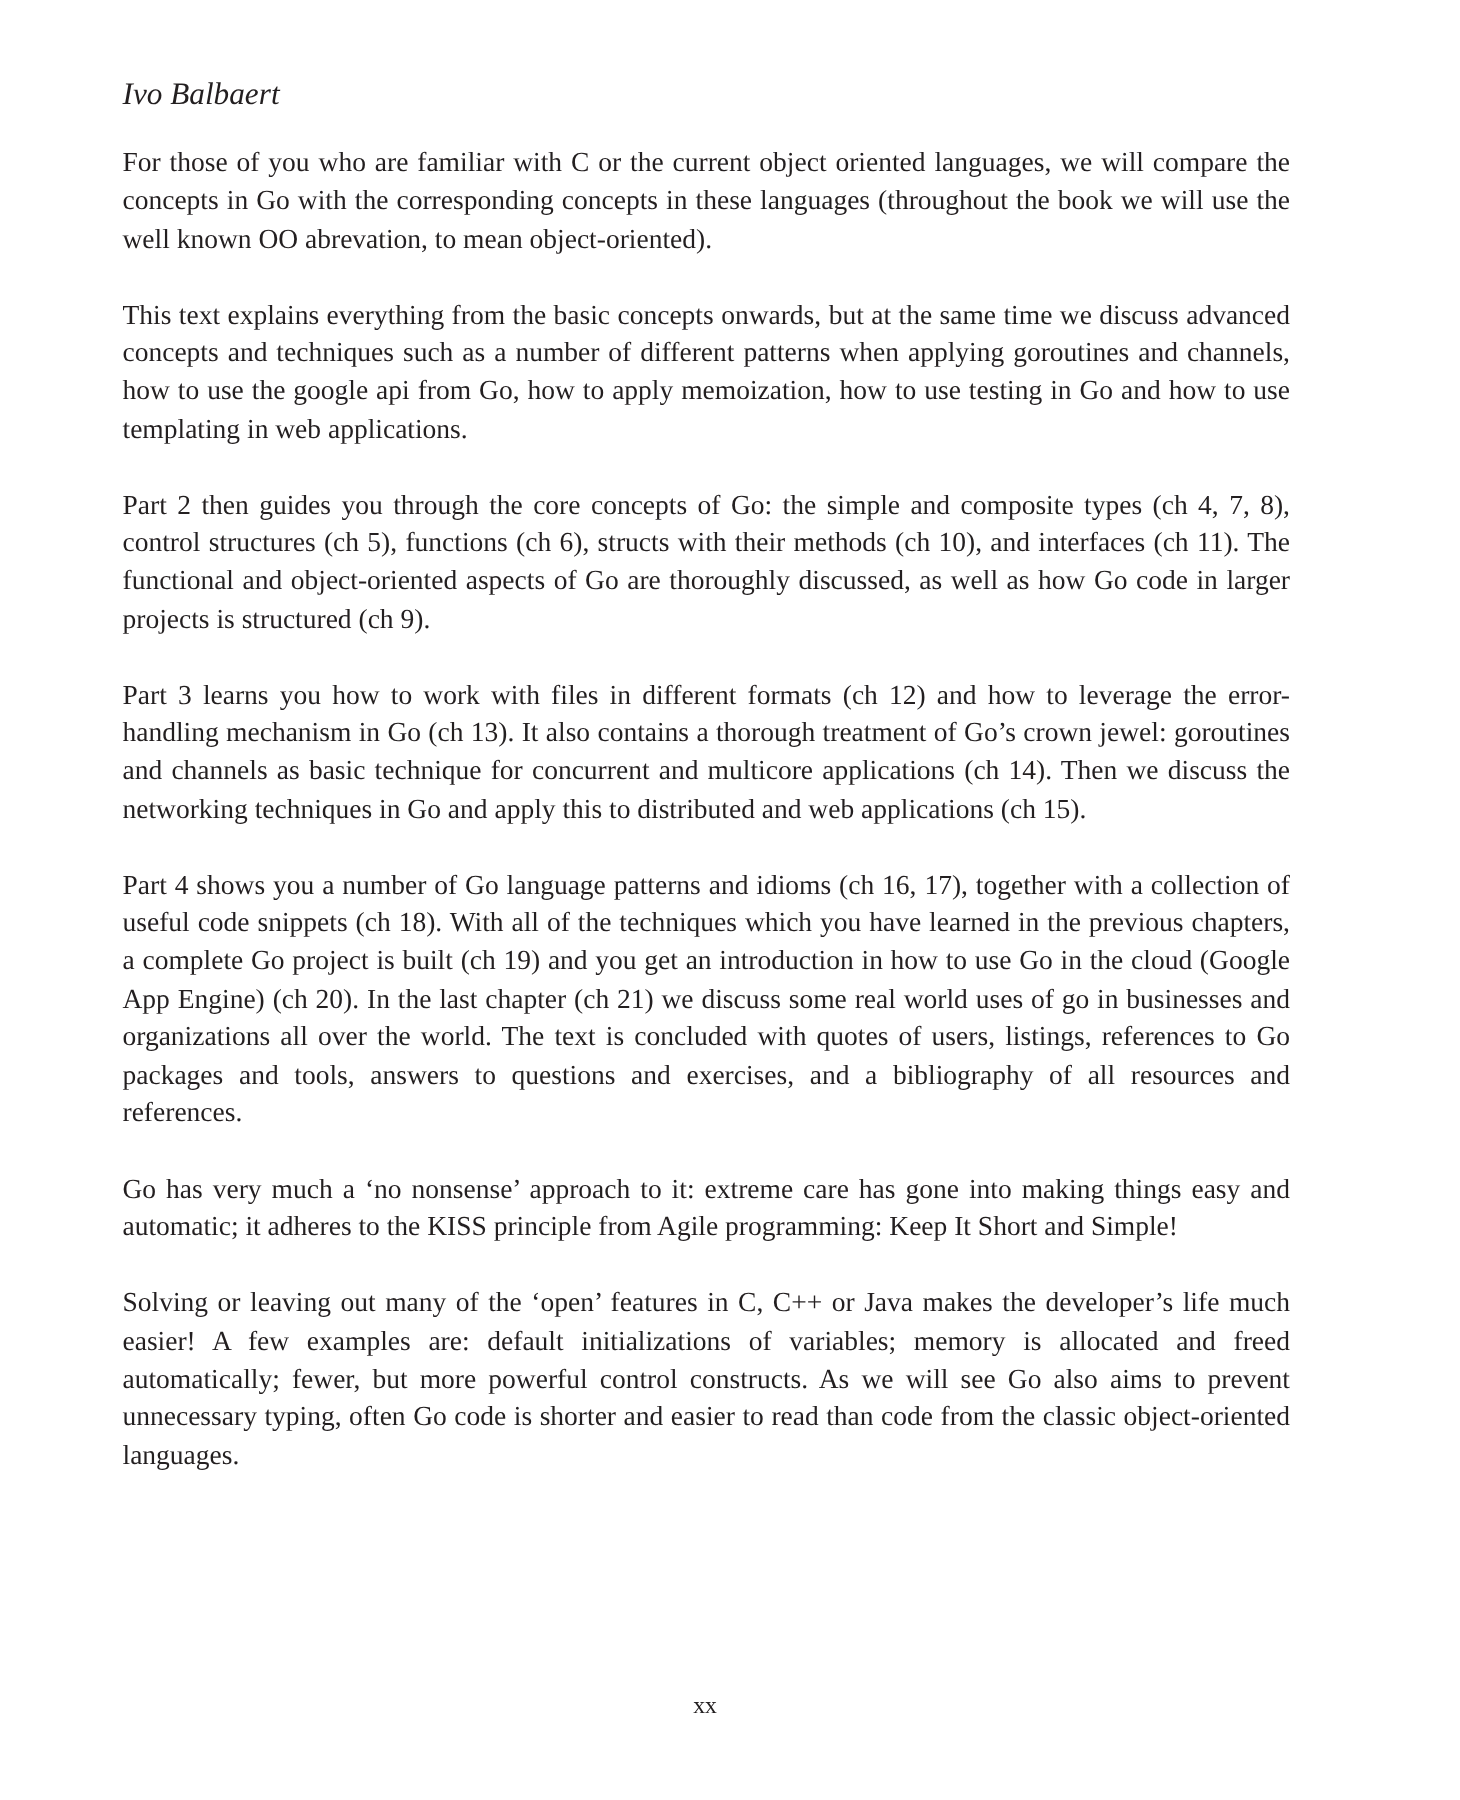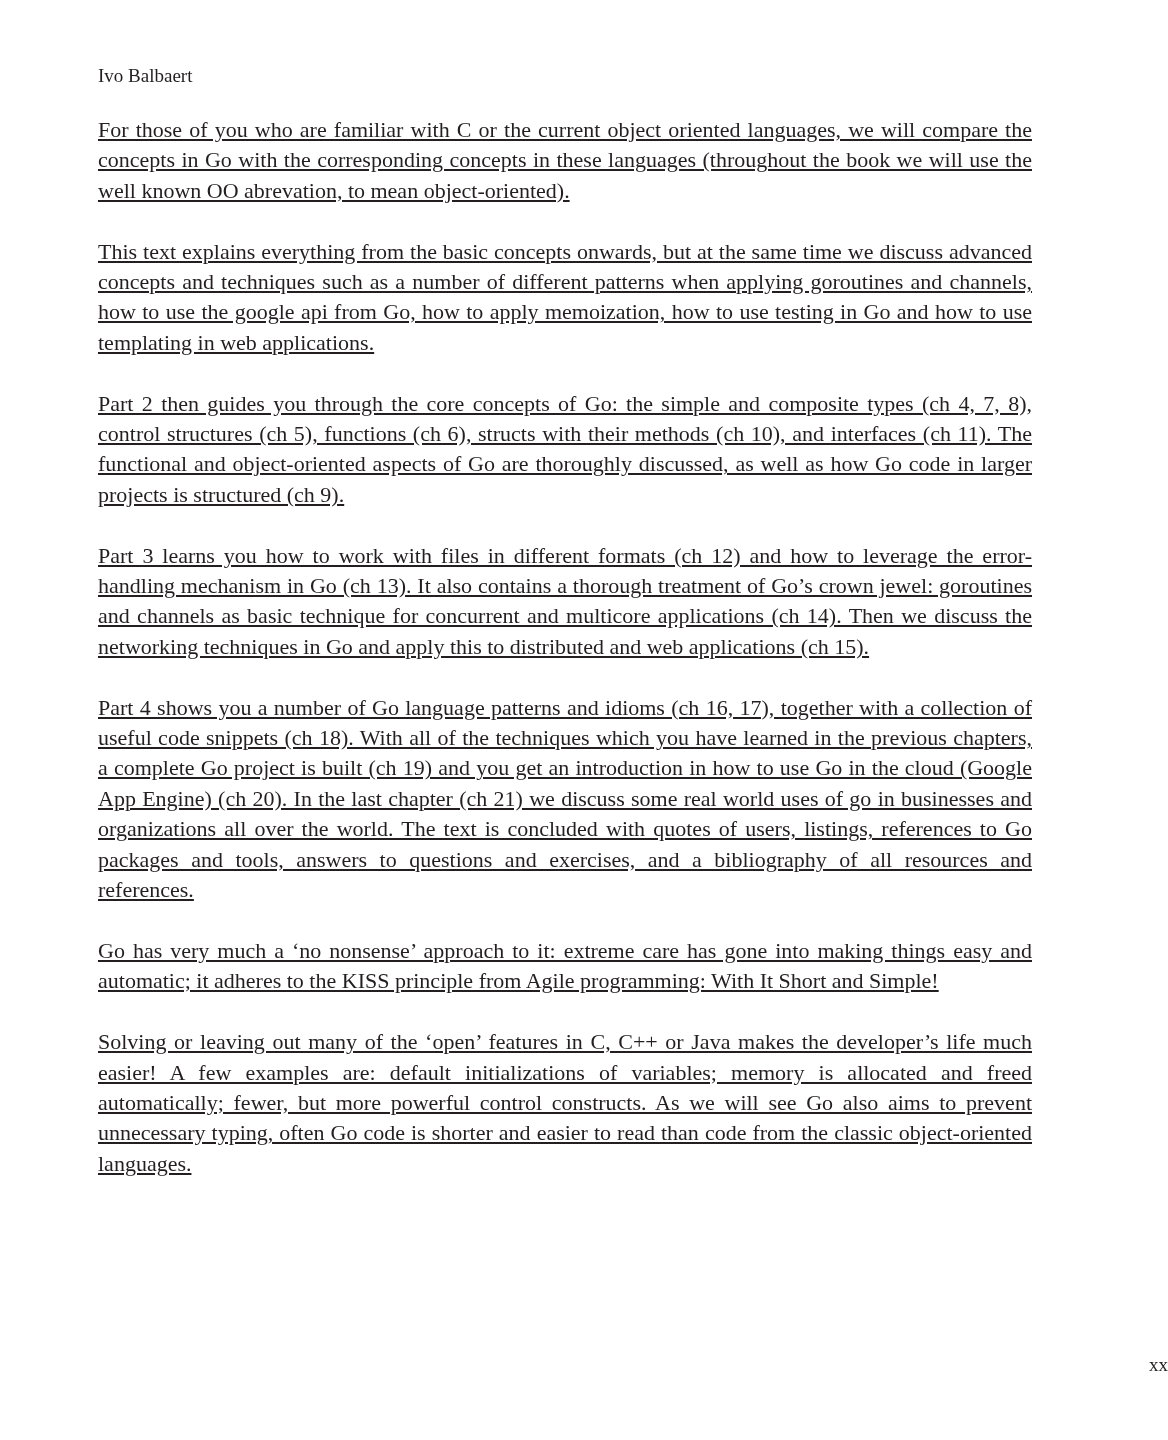--- a/index.html
+++ b/index.html
@@ -4,45 +4,45 @@
 <style>
   html, body { margin: 0; padding: 0; background: #ffffff; }
   body { width: 1168px; height: 1440px; position: relative; overflow: hidden; }
   .page {
     position: absolute; left: 0; top: 0; width: 1168px; height: 1440px;
     font-family: "Liberation Serif", "DejaVu Serif", serif;
     color: #231f20;
   }
   .running-head {
     position: absolute; left: 98px; top: 63px;
-    font-size: 19px; line-height: 26px;
+    font-style: italic; font-size: 25px; line-height: 26px;
   }
   .body-text {
-    position: absolute; left: 98px; top: 115px; width: 934px; text-decoration: underline;
+    position: absolute; left: 98px; top: 115px; width: 934px;
   }
   .para {
     margin: 0 0 30.4px 0;
     font-size: 22px; line-height: 30.4px;
     text-align: justify; text-align-last: left;
   }
   .page-number {
     position: absolute; left: 0; width: 1128px; top: 1353px;
-    text-align: right; font-size: 19px; line-height: 24px; margin-left: 40px;
+    text-align: center; font-size: 19px; line-height: 24px;
   }
 </style>
 </head>
 <body>
 
 <div class="page">
   <div class="running-head">Ivo Balbaert</div>
 
   <div class="body-text">
     <p class="para">For those of you who are familiar with C or the current object oriented languages, we will compare the concepts in Go with the corresponding concepts in these languages (throughout the book we will use the well known OO abrevation, to mean object-oriented).</p>
     <p class="para">This text explains everything from the basic concepts onwards, but at the same time we discuss advanced concepts and techniques such as a number of different patterns when applying goroutines and channels, how to use the google api from Go, how to apply memoization, how to use testing in Go and how to use templating in web applications.</p>
     <p class="para">Part 2 then guides you through the core concepts of Go: the simple and composite types (ch 4, 7, 8), control structures (ch 5), functions (ch 6), structs with their methods (ch 10), and interfaces (ch 11). The functional and object-oriented aspects of Go are thoroughly discussed, as well as how Go code in larger projects is structured (ch 9).</p>
     <p class="para">Part 3 learns you how to work with files in different formats (ch 12) and how to leverage the error-handling mechanism in Go (ch 13). It also contains a thorough treatment of Go’s crown jewel: goroutines and channels as basic technique for concurrent and multicore applications (ch 14). Then we discuss the networking techniques in Go and apply this to distributed and web applications (ch 15).</p>
     <p class="para">Part 4 shows you a number of Go language patterns and idioms (ch 16, 17), together with a collection of useful code snippets (ch 18). With all of the techniques which you have learned in the previous chapters, a complete Go project is built (ch 19) and you get an introduction in how to use Go in the cloud (Google App Engine) (ch 20). In the last chapter (ch 21) we discuss some real world uses of go in businesses and organizations all over the world. The text is concluded with quotes of users, listings, references to Go packages and tools, answers to questions and exercises, and a bibliography of all resources and references.</p>
-    <p class="para">Go has very much a ‘no nonsense’ approach to it: extreme care has gone into making things easy and automatic; it adheres to the KISS principle from Agile programming: With It Short and Simple!</p>
+    <p class="para">Go has very much a ‘no nonsense’ approach to it: extreme care has gone into making things easy and automatic; it adheres to the KISS principle from Agile programming: Keep It Short and Simple!</p>
     <p class="para">Solving or leaving out many of the ‘open’ features in C, C++ or Java makes the developer’s life much easier! A few examples are: default initializations of variables; memory is allocated and freed automatically; fewer, but more powerful control constructs. As we will see Go also aims to prevent unnecessary typing, often Go code is shorter and easier to read than code from the classic object-oriented languages.</p>
   </div>
 
   <div class="page-number">xx</div>
 </div>
 
 </body></html>

